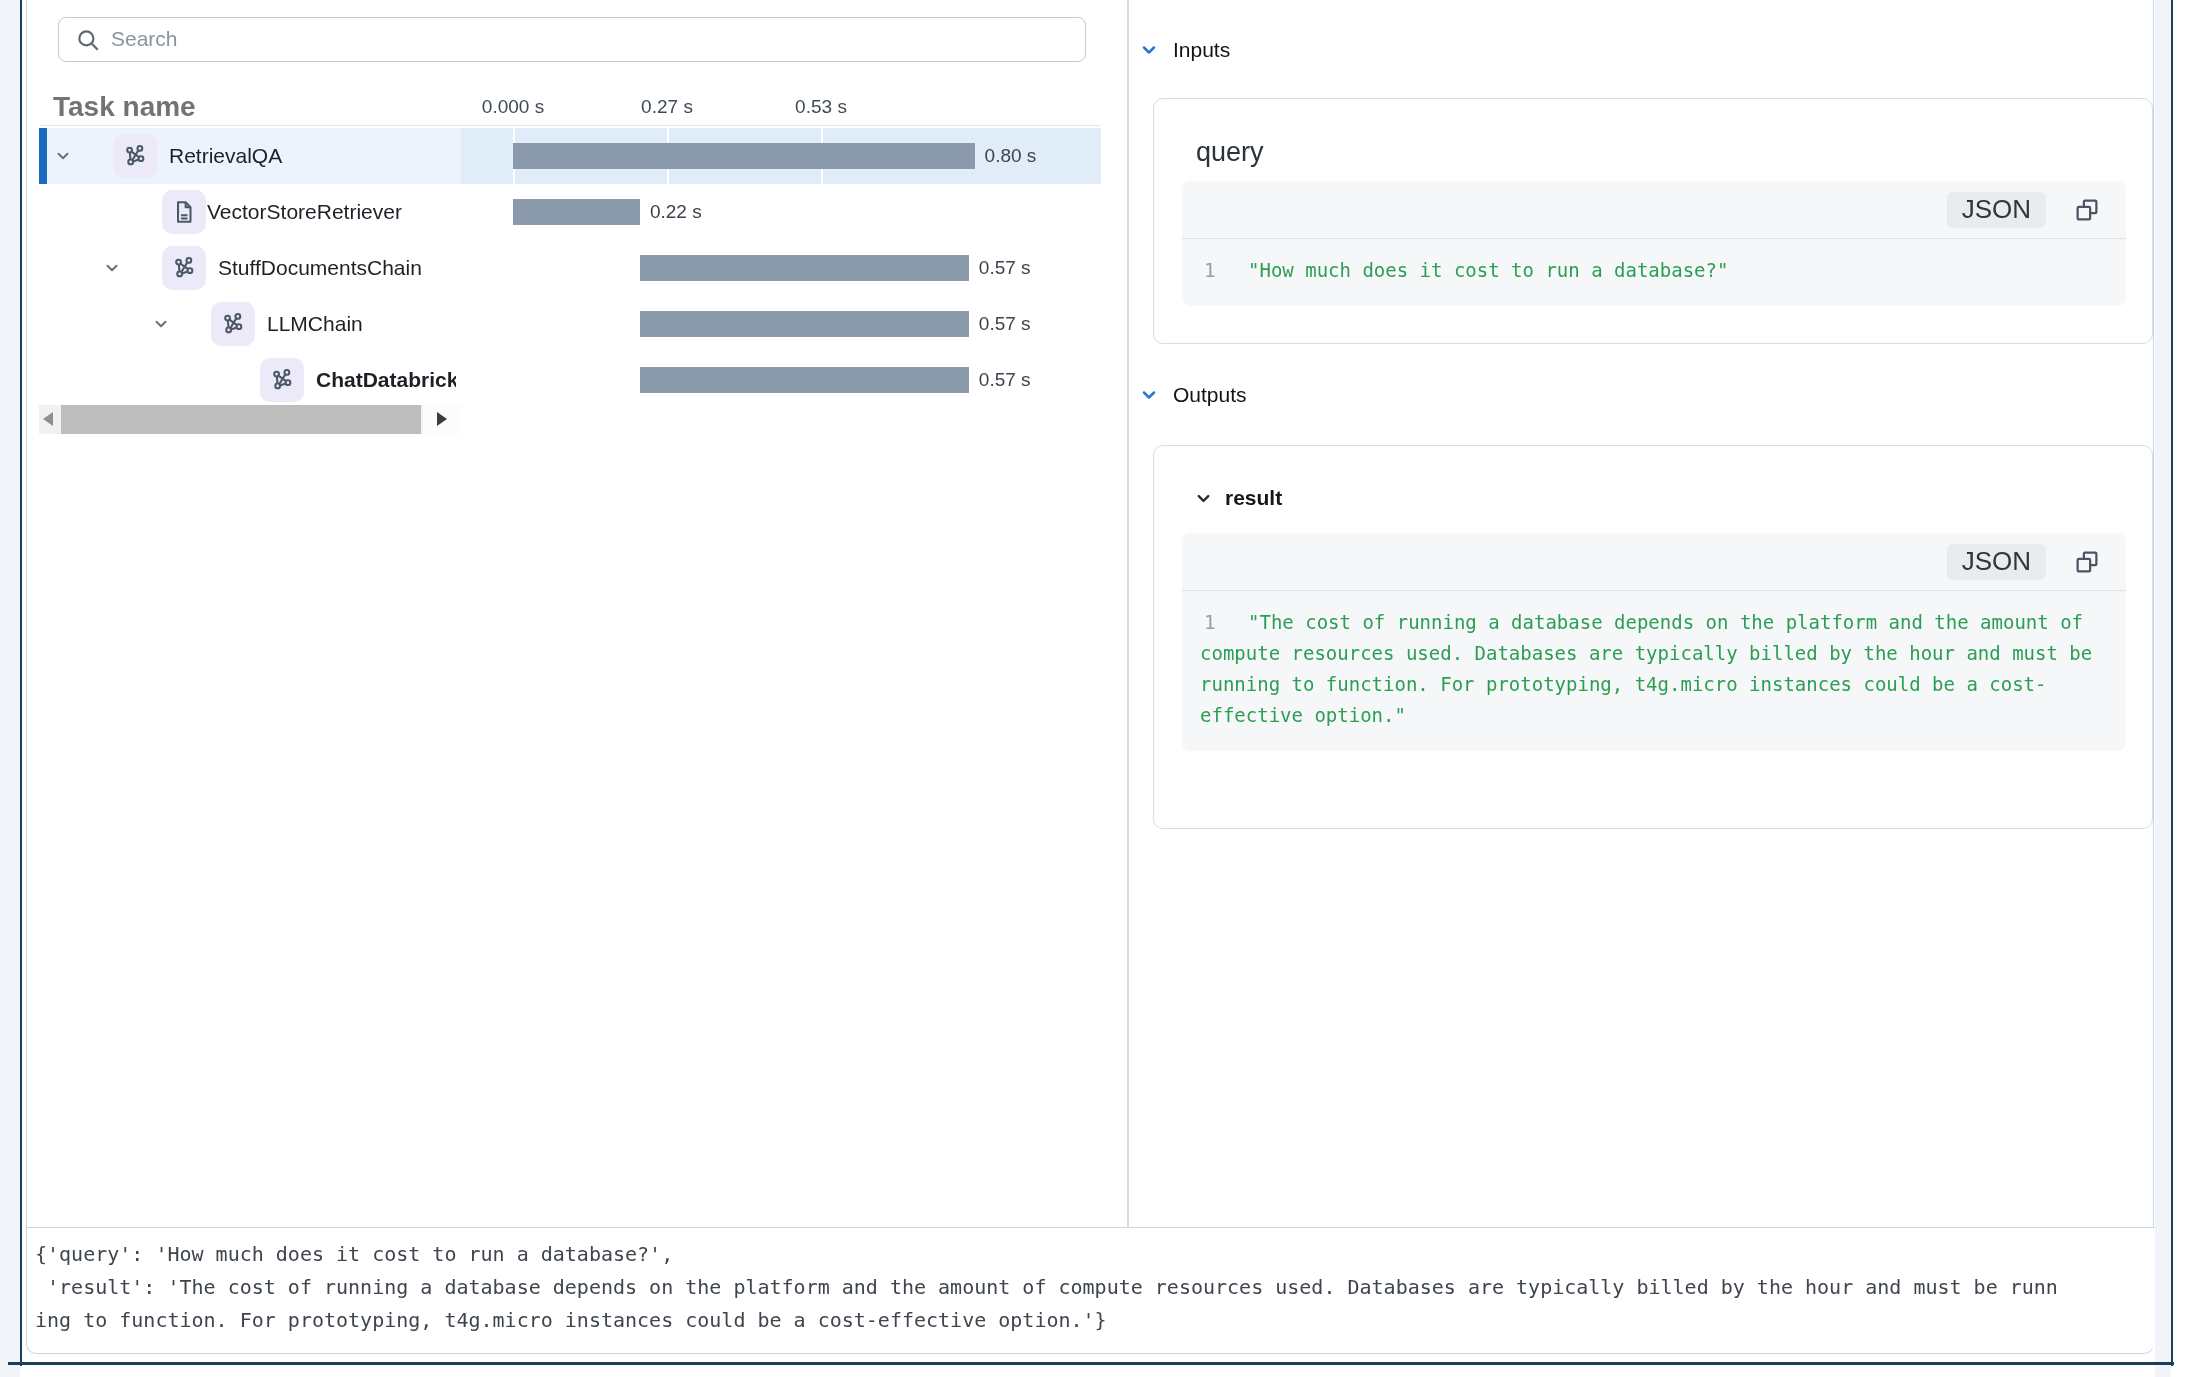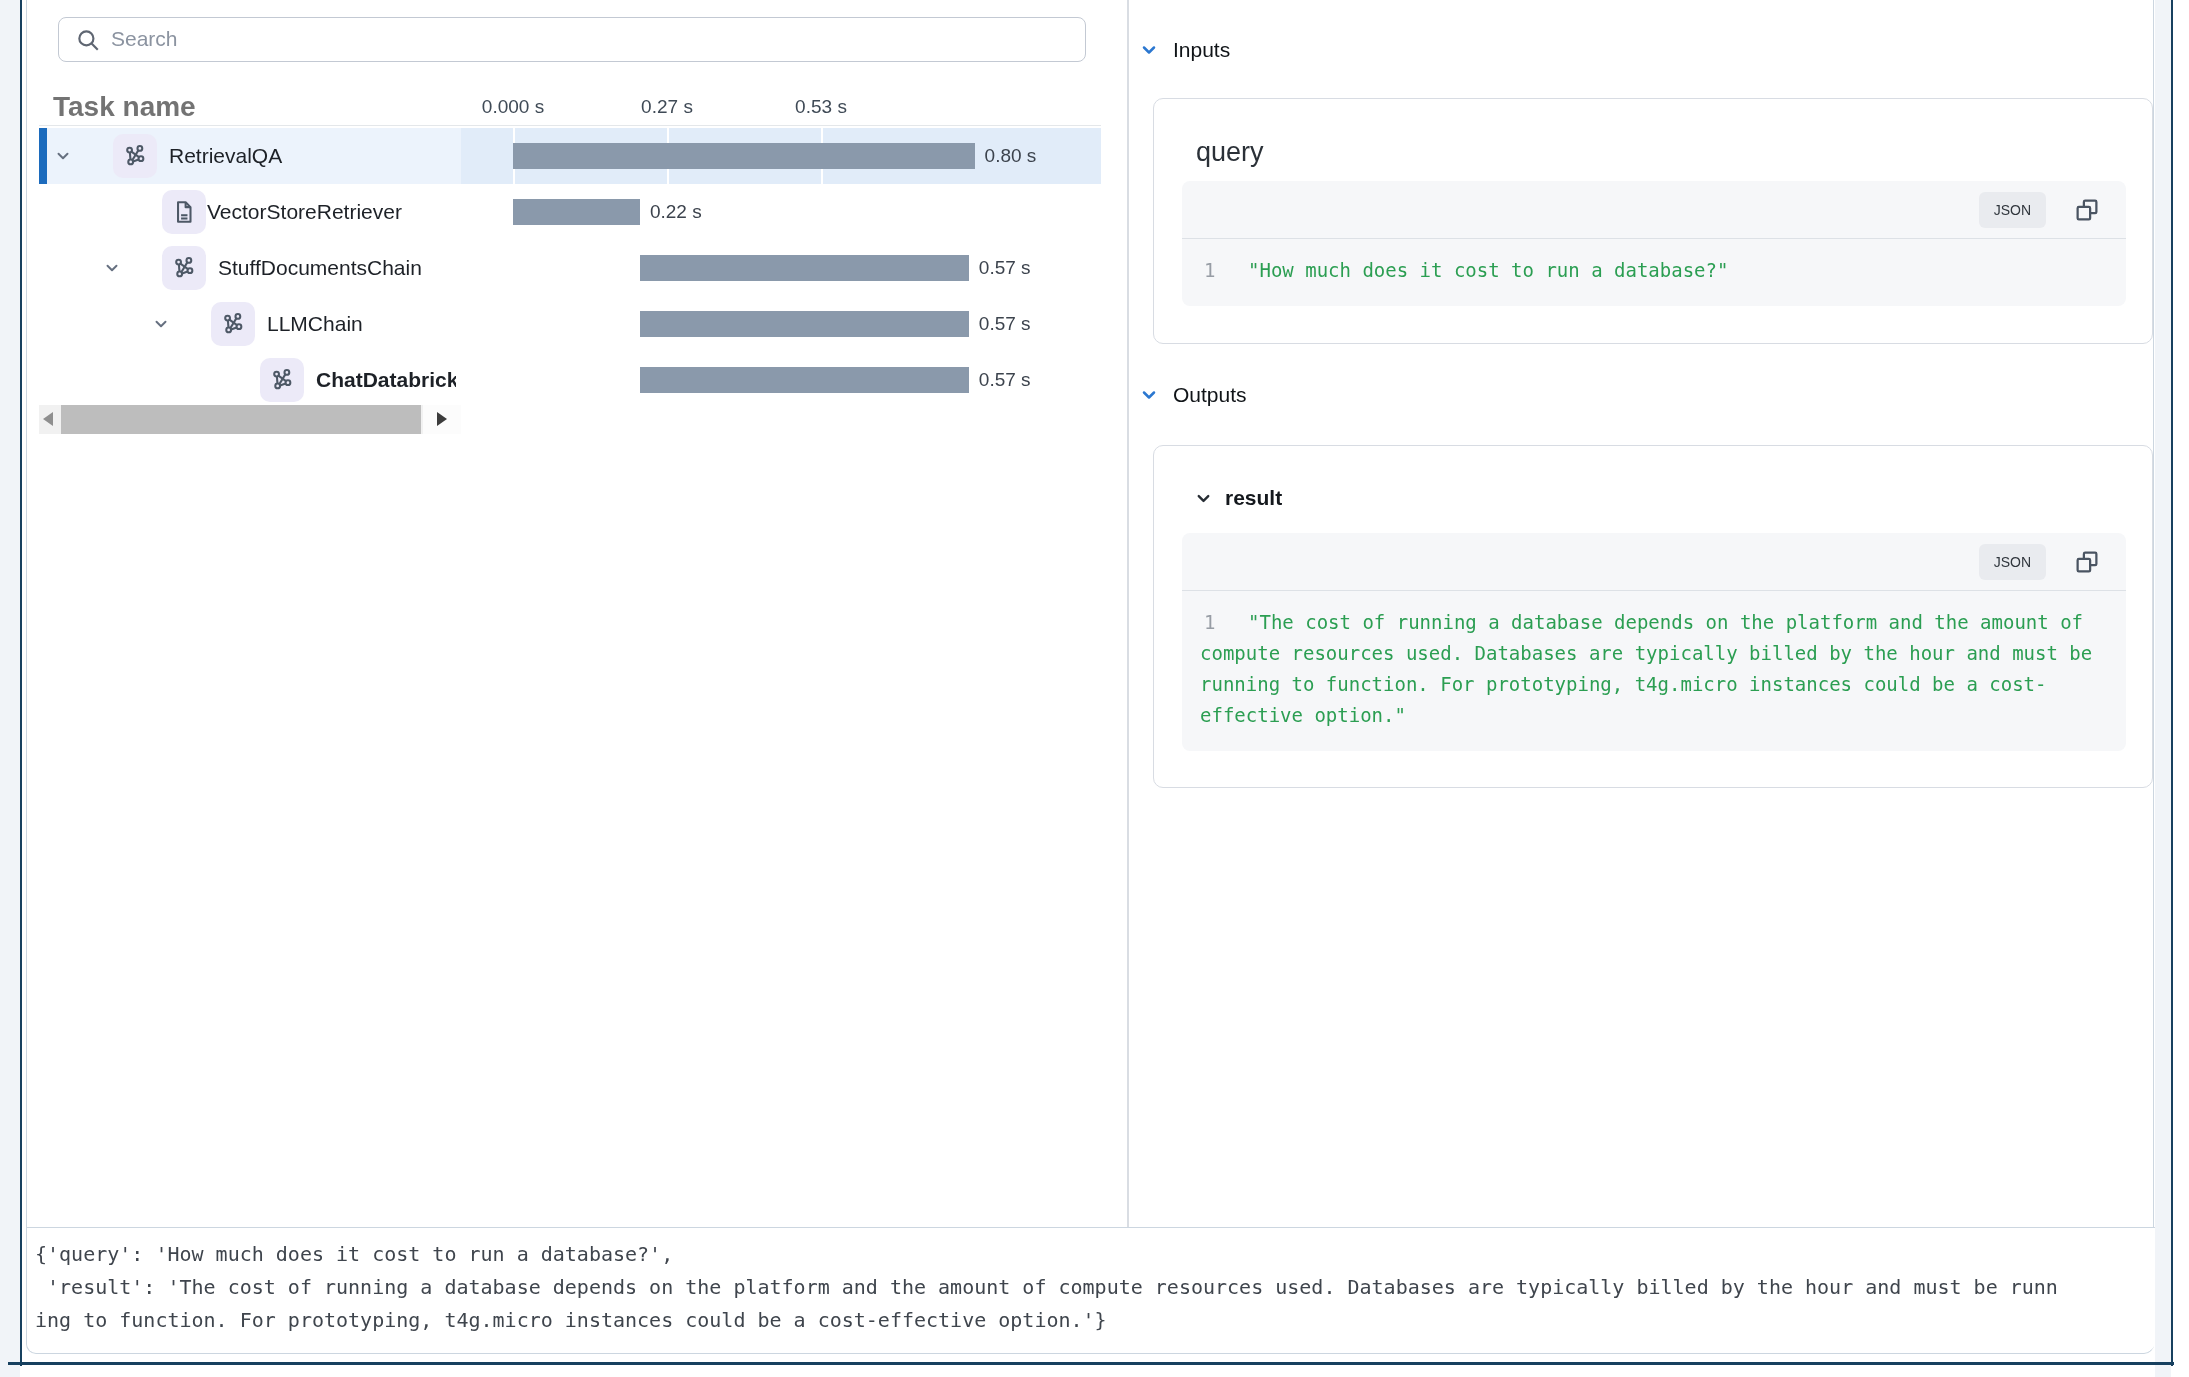--- a/index.html
+++ b/index.html
@@ -69,21 +69,21 @@
   .card { position:absolute; left:1126px; width:1000px; background:#fff; border:1.5px solid #d8dce3; border-radius:10px; }
   .field-key { position:absolute; font-size:27px; color:#2b3138; }
   .result-row { position:absolute; display:flex; align-items:center; gap:12px; }
   .result-row .chev { color:#272d34; }
   .result-key { font-size:21px; font-weight:600; color:#14181d; }
 
   .codeblock { position:absolute; background:#f6f7f9; border-radius:8px; overflow:hidden; }
   .code-header { height:58px; border-bottom:1px solid #dde1e6; display:flex; align-items:center;
                  justify-content:flex-end; gap:26px; padding-right:24px; }
   .json-chip { background:#e9ebef; border:none; border-radius:6px; height:36px; padding:0 15px;
-               font-family:"Liberation Sans",sans-serif; font-size:14px; color:#30363d; cursor:pointer;text-align:center; }
+               font-family:"Liberation Sans",sans-serif; font-size:26px; color:#30363d; cursor:pointer;text-align:center; }
   .copy-btn { background:none; border:none; padding:0; color:#4a5462; cursor:pointer; height:30px; }
   .code-body { position:relative; padding:16px 16px 20px 18px; }
   .code-gutter { position:absolute; left:22px; top:16px; line-height:31px;
                  font-family:"DejaVu Sans Mono",monospace; font-size:19px; color:#979da5; }
   .code-text { font-family:"DejaVu Sans Mono",monospace; font-size:19px; line-height:31px;
                color:#2b9e52; white-space:pre; text-indent:48px; }
 
   
   .console { position:absolute; left:0px; top:1229px; width:2128px; height:125px; border-top:1.5px solid #ccd6e0;
              border-radius:0 0 10px 10px; background:#fff; }
@@ -287,21 +287,21 @@
 
     <div class="section-header" style="left:1112px; top:385px;">
       <span class="chev">
         <svg width="20" height="20" viewBox="0 0 24 24" fill="none" stroke="currentColor" stroke-width="3" stroke-linecap="round" stroke-linejoin="round">
             <path d="M6 9l6 6 6-6"></path>
           </svg>
       </span>
       <span class="section-title">Outputs</span>
     </div>
 
-    <div class="card" style="top:447px; height:343px;">
+    <div class="card" style="top:447px; height:384px;">
       <div class="result-row" style="left:40px; top:40px;">
         <span class="chev">
           <svg width="19" height="19" viewBox="0 0 24 24" fill="none" stroke="currentColor" stroke-width="3" stroke-linecap="round" stroke-linejoin="round">
               <path d="M6 9l6 6 6-6"></path>
             </svg>
         </span>
         <span class="result-key">result</span>
       </div>
       <div class="codeblock" style="left:28px; top:87px; width:944px;">
         <div class="code-header">

